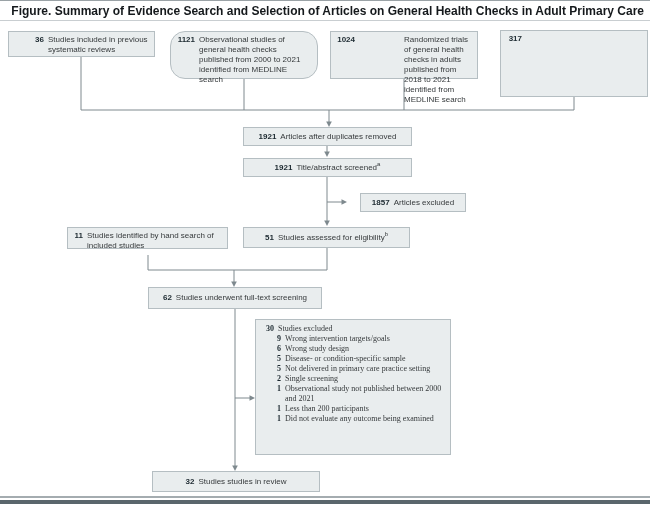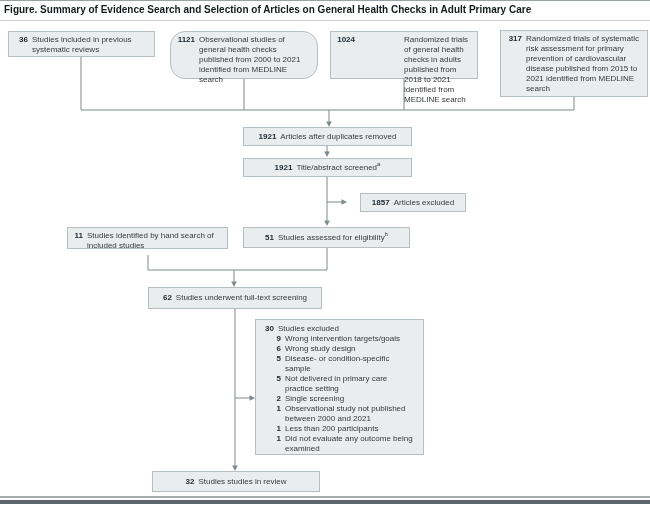--- a/index.html
+++ b/index.html
@@ -7,21 +7,21 @@
     position:relative;width:650px;height:505px;background:#ffffff;overflow:hidden;
     font-family:"Liberation Sans","DejaVu Sans",sans-serif;color:#35393b;
   }
   .rule{position:absolute;left:0;width:650px;}
   .top-rule{top:0;height:1px;background:#9aa2a6;}
   .title-rule{top:20px;height:1px;background:#c9ced1;}
   .bottom-rule-light{top:496px;height:2px;background:#a4acb0;}
   .bottom-rule-dark{top:500px;height:4px;background:#5a666c;}
   .fig-title{
     position:absolute;left:4px;top:4px;width:640px;
-    font-size:10px;font-weight:bold;color:#15191c;letter-spacing:0;
+    font-size:12px;font-weight:bold;color:#15191c;letter-spacing:0;text-align:right;
   }
   .box{
     position:absolute;box-sizing:border-box;background:#e9edee;border:1px solid #b5bec2;
     display:flex;align-items:flex-start;padding:3px 5px;font-size:8px;line-height:10px;
   }
   .box .num{font-weight:bold;color:#1c2930;text-align:right;flex:none;margin-right:4px;}
   .box .txt{flex:1;color:#35393b;}
   .box sup{font-size:6px;vertical-align:super;line-height:0;}
   .box.center{align-items:center;justify-content:center;padding:2px 4px;}
   .box.center .txt{flex:none;}
@@ -60,37 +60,36 @@
     <line x1="148" y1="270" x2="327" y2="270"></line>
     <line x1="234" y1="270" x2="234" y2="283"></line>
     <polygon points="231.2,281.5 236.8,281.5 234,287"></polygon>
     <line x1="235" y1="309" x2="235" y2="467"></line>
     <polygon points="232.2,465.5 237.8,465.5 235,471"></polygon>
     <line x1="235" y1="398" x2="250" y2="398"></line>
     <polygon points="249.5,395.2 249.5,400.8 255,398"></polygon>
   </svg>
 
   <div class="box" style="left:8px;top:31px;width:147px;height:26px;">
-    <span class="num" style="width:14px;">36</span>
+    <span class="num" style="width:14px;margin-left:16px;">36</span>
     <span class="txt">Studies included in previous systematic reviews</span>
   </div>
 
   <div class="box" style="left:170px;top:31px;width:148px;height:48px;border-radius:15px;">
     <span class="num" style="width:19px;">1121</span>
     <span class="txt">Observational studies of general health checks published from 2000 to 2021 identified from MEDLINE search</span>
   </div>
 
   <div class="box" style="left:330px;top:31px;width:148px;height:48px;gap:45px;">
     <span class="num" style="width:19px;">1024</span>
     <span class="txt">Randomized trials of general health checks in adults published from 2018 to 2021 identified from MEDLINE search</span>
   </div>
 
   <div class="box" style="left:500px;top:30px;width:148px;height:67px;">
     <span class="num" style="width:16px;">317</span>
-    <span class="txt">Randomized trials of systematic risk assessment for primary prevention of cardiovascular disease published from 2015 to 2021 identified from MEDLINE search</span>
   </div>
 
   <div class="box center" style="left:243px;top:127px;width:169px;height:19px;">
     <span class="num">1921</span>
     <span class="txt">Articles after duplicates removed</span>
   </div>
 
   <div class="box center" style="left:243px;top:158px;width:169px;height:19px;">
     <span class="num">1921</span>
     <span class="txt"><span>Title/abstract screened</span><sup>a</sup></span>
@@ -109,21 +108,21 @@
   <div class="box center" style="left:243px;top:227px;width:167px;height:21px;">
     <span class="num">51</span>
     <span class="txt"><span>Studies assessed for eligibility</span><sup>b</sup></span>
   </div>
 
   <div class="box center" style="left:148px;top:287px;width:174px;height:22px;">
     <span class="num">62</span>
     <span class="txt">Studies underwent full-text screening</span>
   </div>
 
-  <div class="box excl" style="left:255px;top:319px;width:169px;height:136px;display:block;padding:4px 6px;">
+  <div class="box excl" style="left:255px;top:319px;width:196px;height:136px;display:block;padding:4px 6px;font-family:Liberation Serif, serif;">
     <div class="head-row">
       <span class="num" style="width:12px;">30</span>
       <span class="txt">Studies excluded</span>
     </div>
     <div class="sub-row">
       <span class="num">9</span>
       <span class="txt">Wrong intervention targets/goals</span>
     </div>
     <div class="sub-row">
       <span class="num">6</span>

